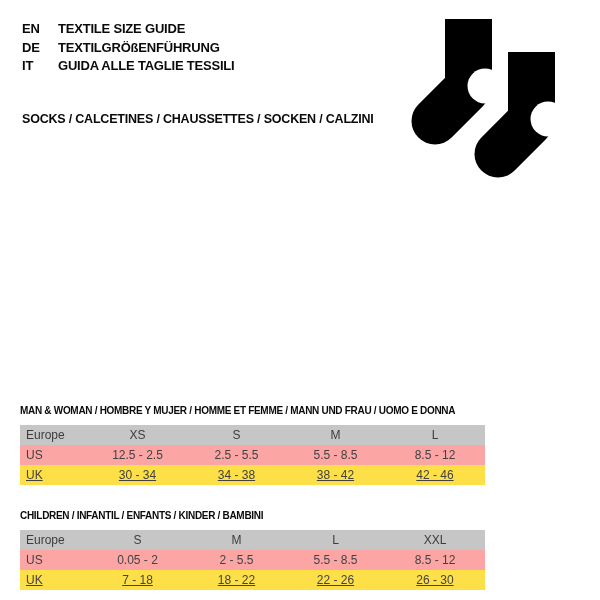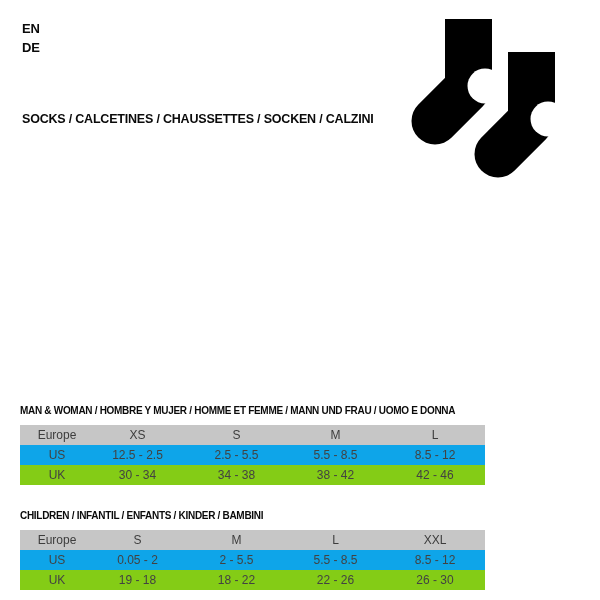--- a/index.html
+++ b/index.html
@@ -51,36 +51,42 @@
     border-collapse: collapse; table-layout: fixed;
     width: 465px;
     font-size: 12px; color: #424242;
   }
   .size-table th, .size-table td {
     height: 20px; padding: 0;
     font-weight: normal; text-align: center;
     white-space: nowrap; overflow: hidden;
   }
   .size-table th:first-child, .size-table td:first-child {
-    text-align: center; padding-left: 6px;
+    text-align: left; padding-left: 6px;
   }
   .size-table thead tr { background: #c6c6c6; }
   .size-table thead th { color: #3d3d3d; }
-  .size-table tbody tr.row-odd { background: #0ea5e9; }
-  .size-table tbody tr.row-even { background: #84cc16; }
+  .size-table tbody tr.row-odd { background: #fca5a5; }
+  .size-table tbody tr.row-even { background: #fde047; text-decoration: underline; }
 </style>
 </head>
 <body>
 
 <div class="lang-block">
   <div class="lang-row">
     <span class="lang-code">EN</span>
+    <span class="lang-label">TEXTILE SIZE GUIDE</span>
   </div>
   <div class="lang-row">
     <span class="lang-code">DE</span>
+    <span class="lang-label">TEXTILGRÖßENFÜHRUNG</span>
+  </div>
+  <div class="lang-row">
+    <span class="lang-code">IT</span>
+    <span class="lang-label">GUIDA ALLE TAGLIE TESSILI</span>
   </div>
 </div>
 
 <div class="category-line">SOCKS / CALCETINES / CHAUSSETTES / SOCKEN / CALZINI</div>
 
 <svg class="socks-icon" viewBox="0 0 170 170" xmlns="http://www.w3.org/2000/svg">
 
   <g>
     <rect x="40" y="9" width="47" height="71" fill="#000000"></rect>
     <line x1="61" y1="80" x2="30" y2="111" stroke="#000000" stroke-width="47" stroke-linecap="round"></line>
@@ -159,20 +165,20 @@
     <tbody>
       <tr class="row-odd">
         <td>US</td>
         <td>0.05 - 2</td>
         <td>2 - 5.5</td>
         <td>5.5 - 8.5</td>
         <td>8.5 - 12</td>
       </tr>
       <tr class="row-even">
         <td>UK</td>
-        <td>19 - 18</td>
+        <td>7 - 18</td>
         <td>18 - 22</td>
         <td>22 - 26</td>
         <td>26 - 30</td>
       </tr>
     </tbody>
   </table>
 </div>
 
 </body></html>

